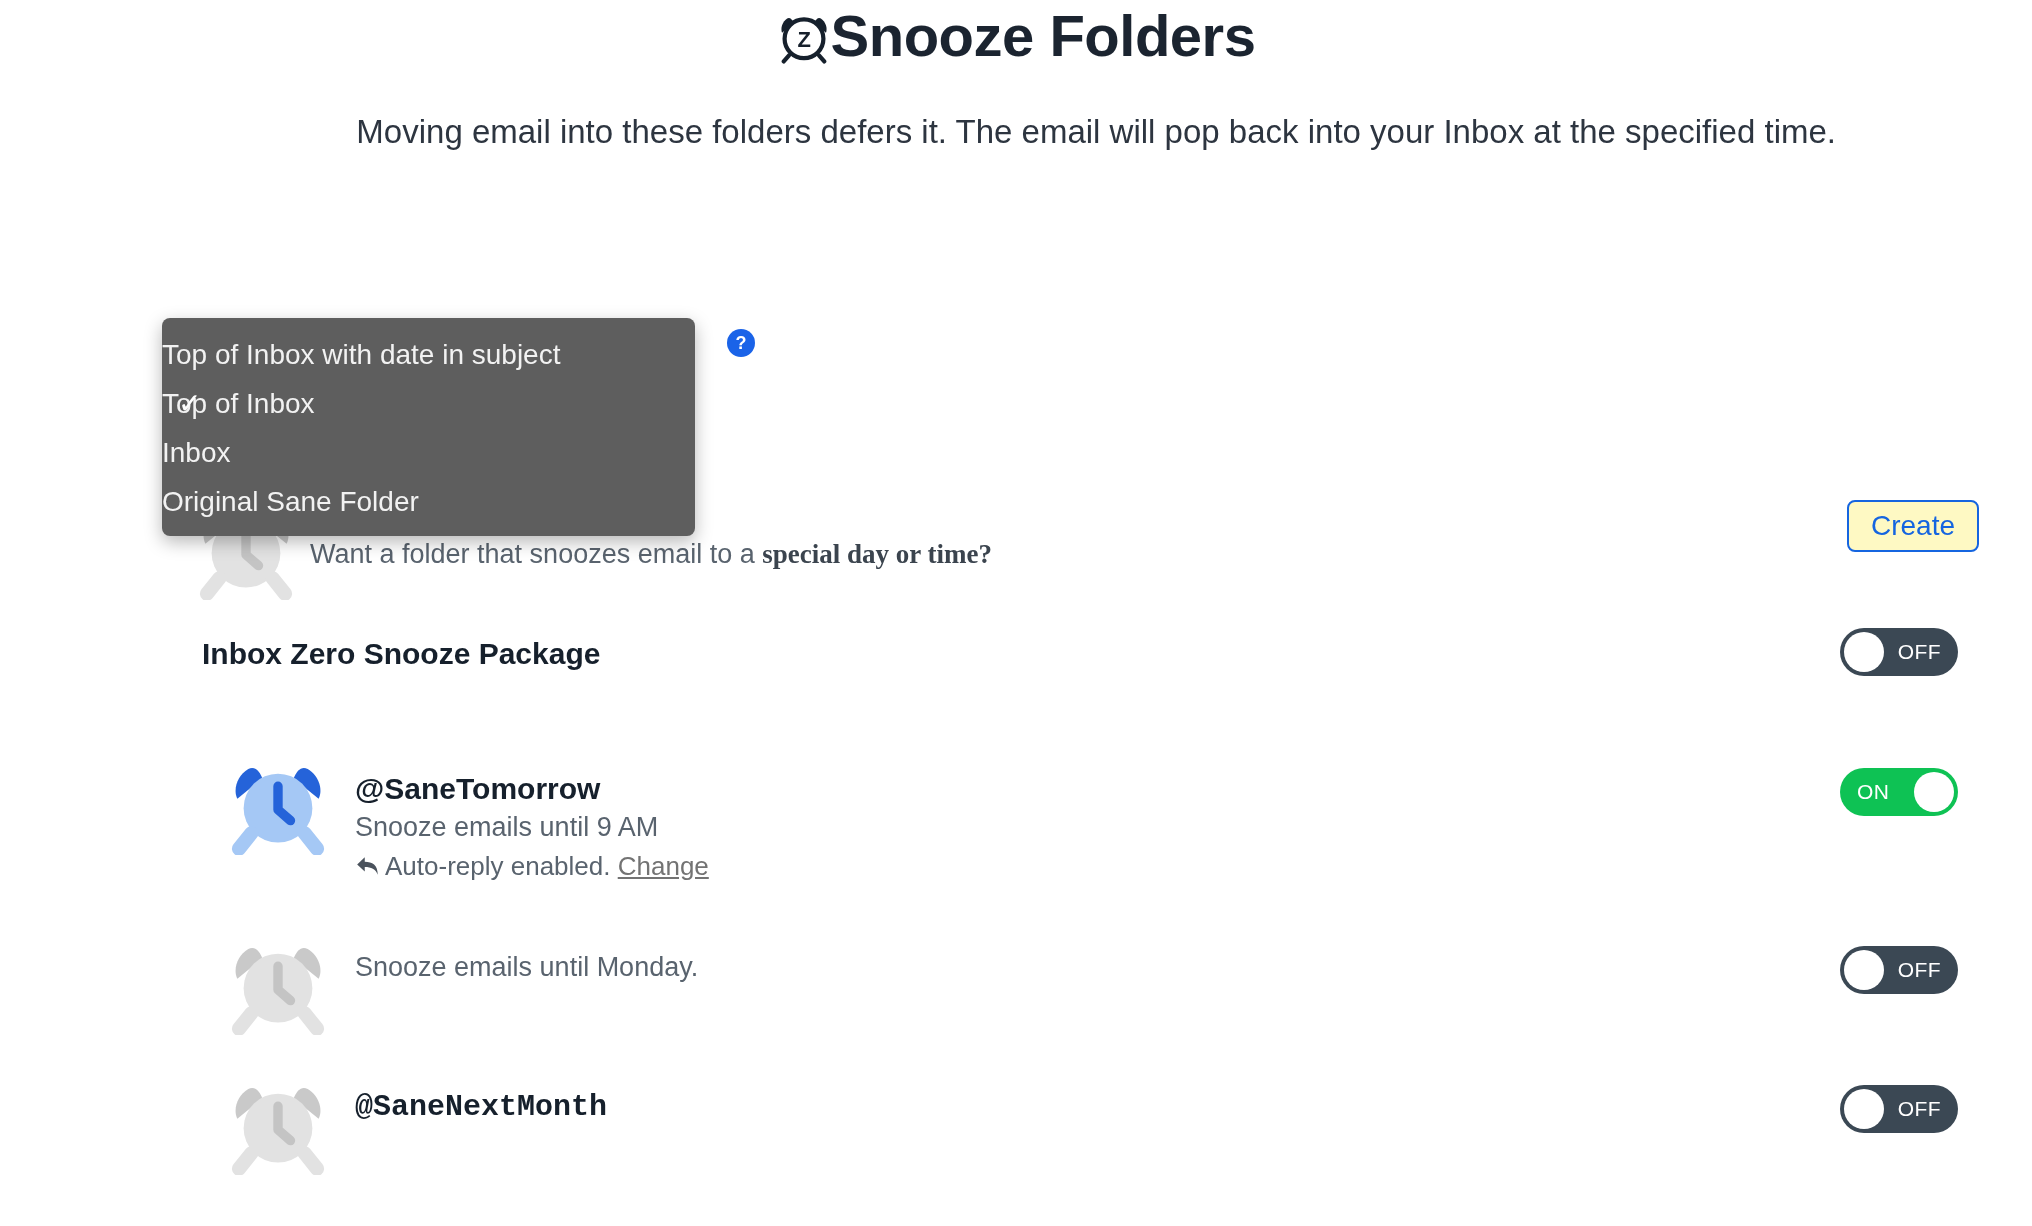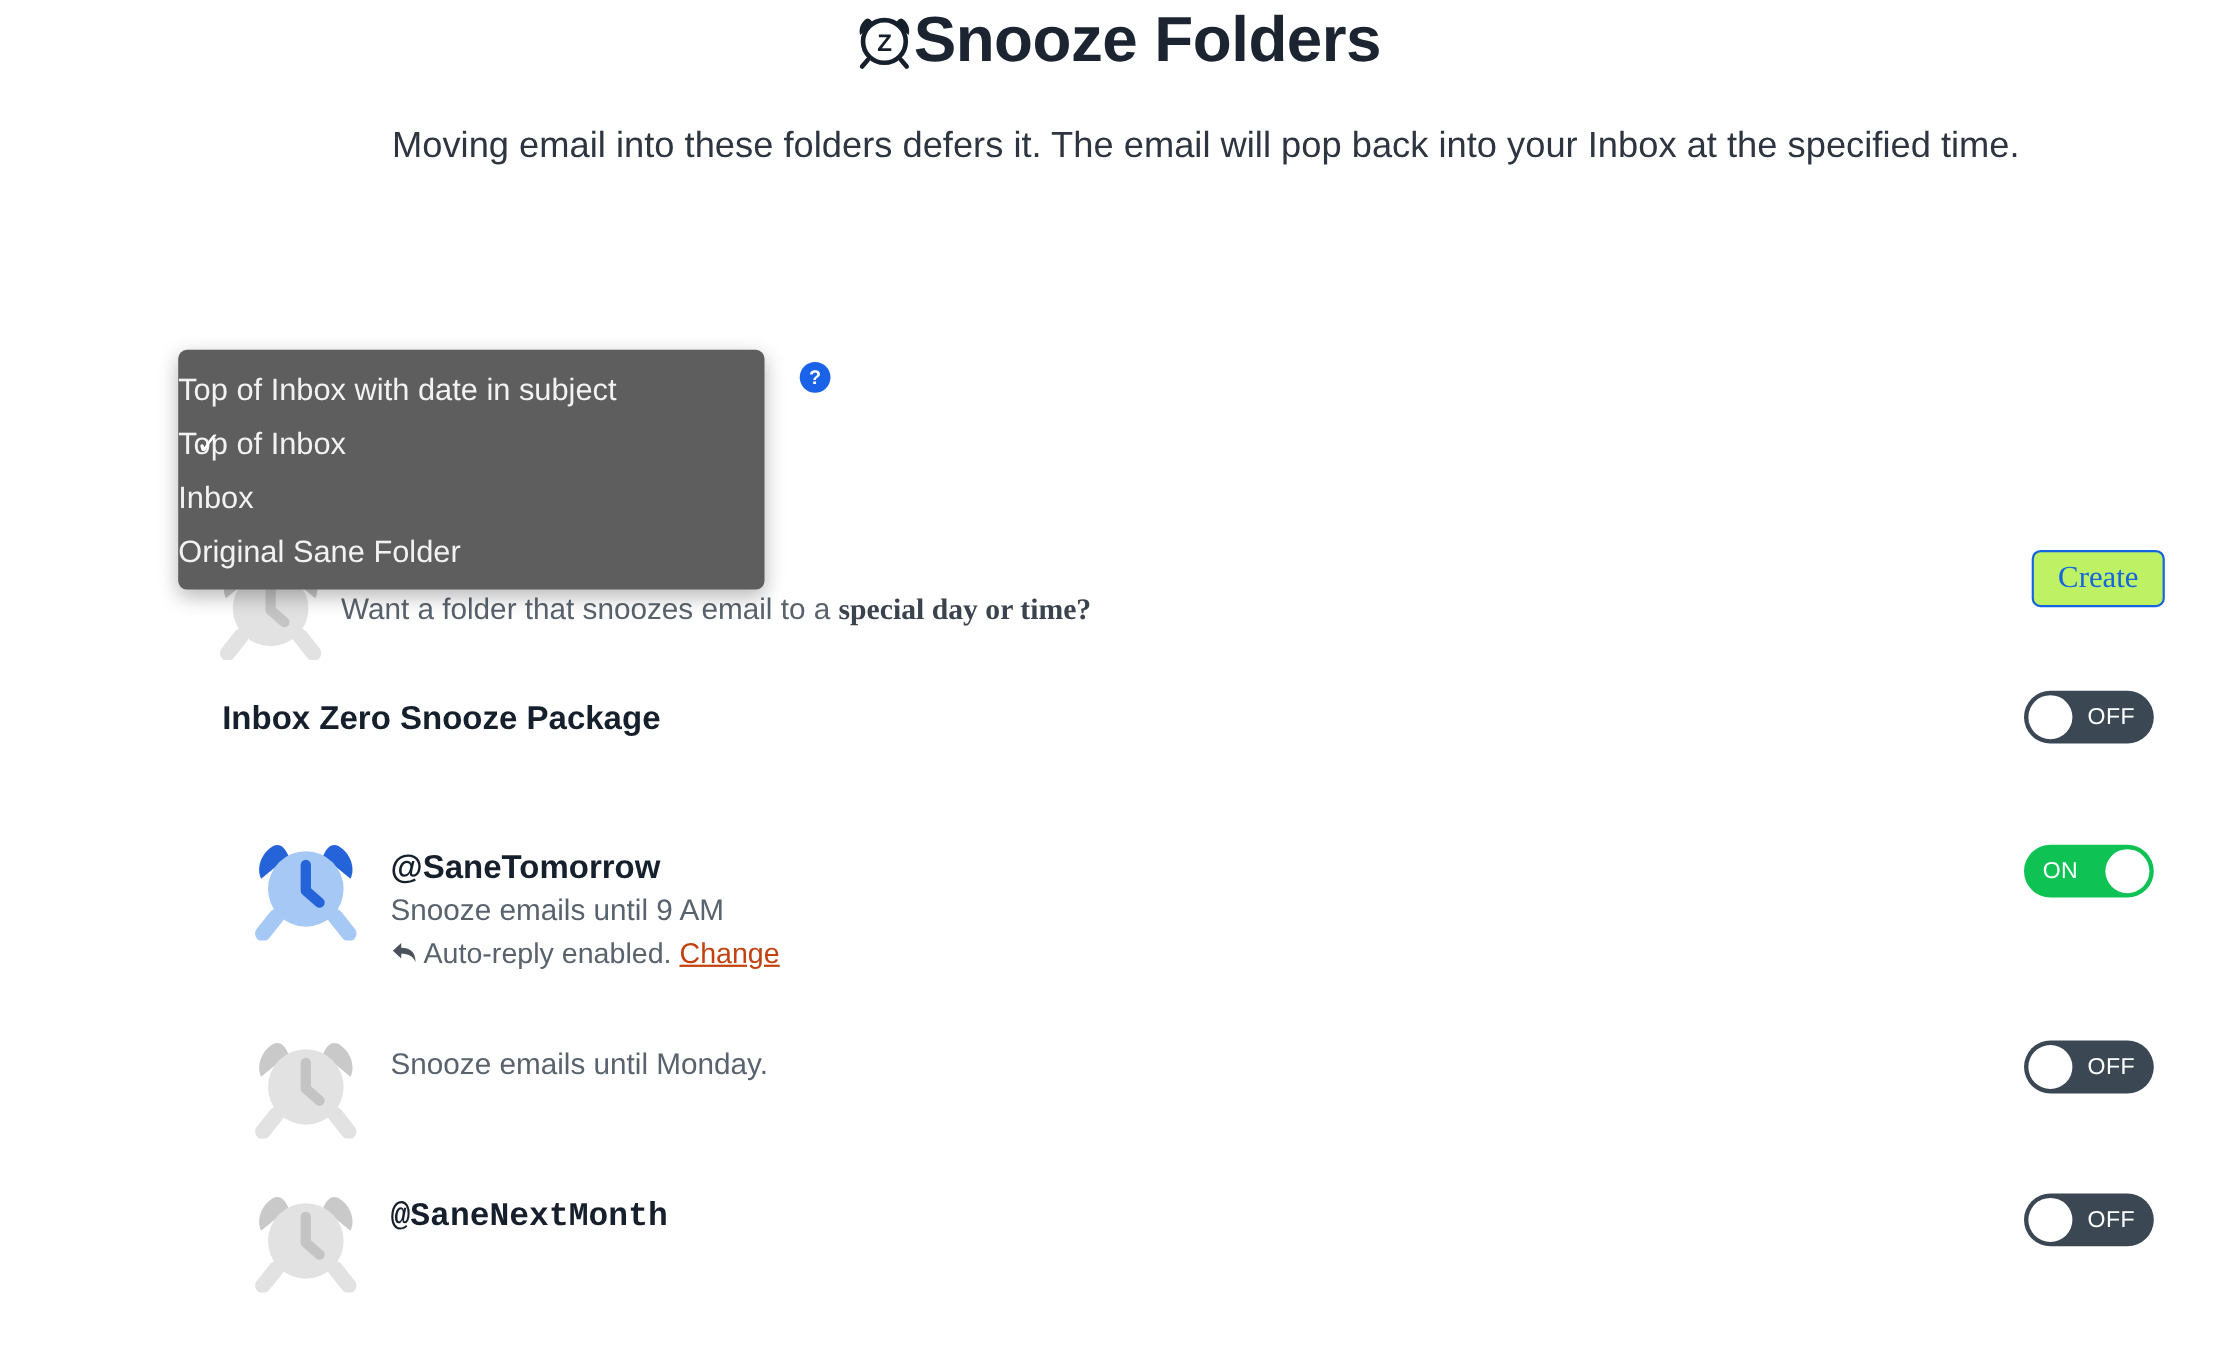--- a/index.html
+++ b/index.html
@@ -83,21 +83,21 @@
     line-height: 36px;
     white-space: nowrap;
     margin-top: 2px;
   }
   .reply-icon {
     display: inline-block;
     vertical-align: -3px;
     margin-right: 4px;
   }
   .change-link {
-    color: #c2410c;
+    color: #737373;
     text-decoration: underline;
   }
   .bold-inline { font-weight: bold; color: #3b444e; font-family: Liberation Serif, serif; }
 
   
   .toggle {
     position: absolute;
     width: 118px;
     height: 48px;
     border-radius: 24px;
@@ -134,23 +134,23 @@
   .toggle.off .knob { left: 4px; }
   .toggle.on  .knob { right: 4px; }
 
   
   .create-btn {
     position: absolute;
     box-sizing: border-box;
     border: 2px solid #1565e0;
     border-radius: 8px;
     color: #1565e0;
-    background: #bef264;
+    background: #fef9c3;
     font-size: 28px;
-    font-family: Liberation Serif, serif;
+    font-family: Liberation Sans, sans-serif;
     padding: 0 22px;
     height: 52px;
     line-height: 48px;
     cursor: pointer;
   }
 
   
   .help-icon {
     position: absolute;
     width: 28px;

